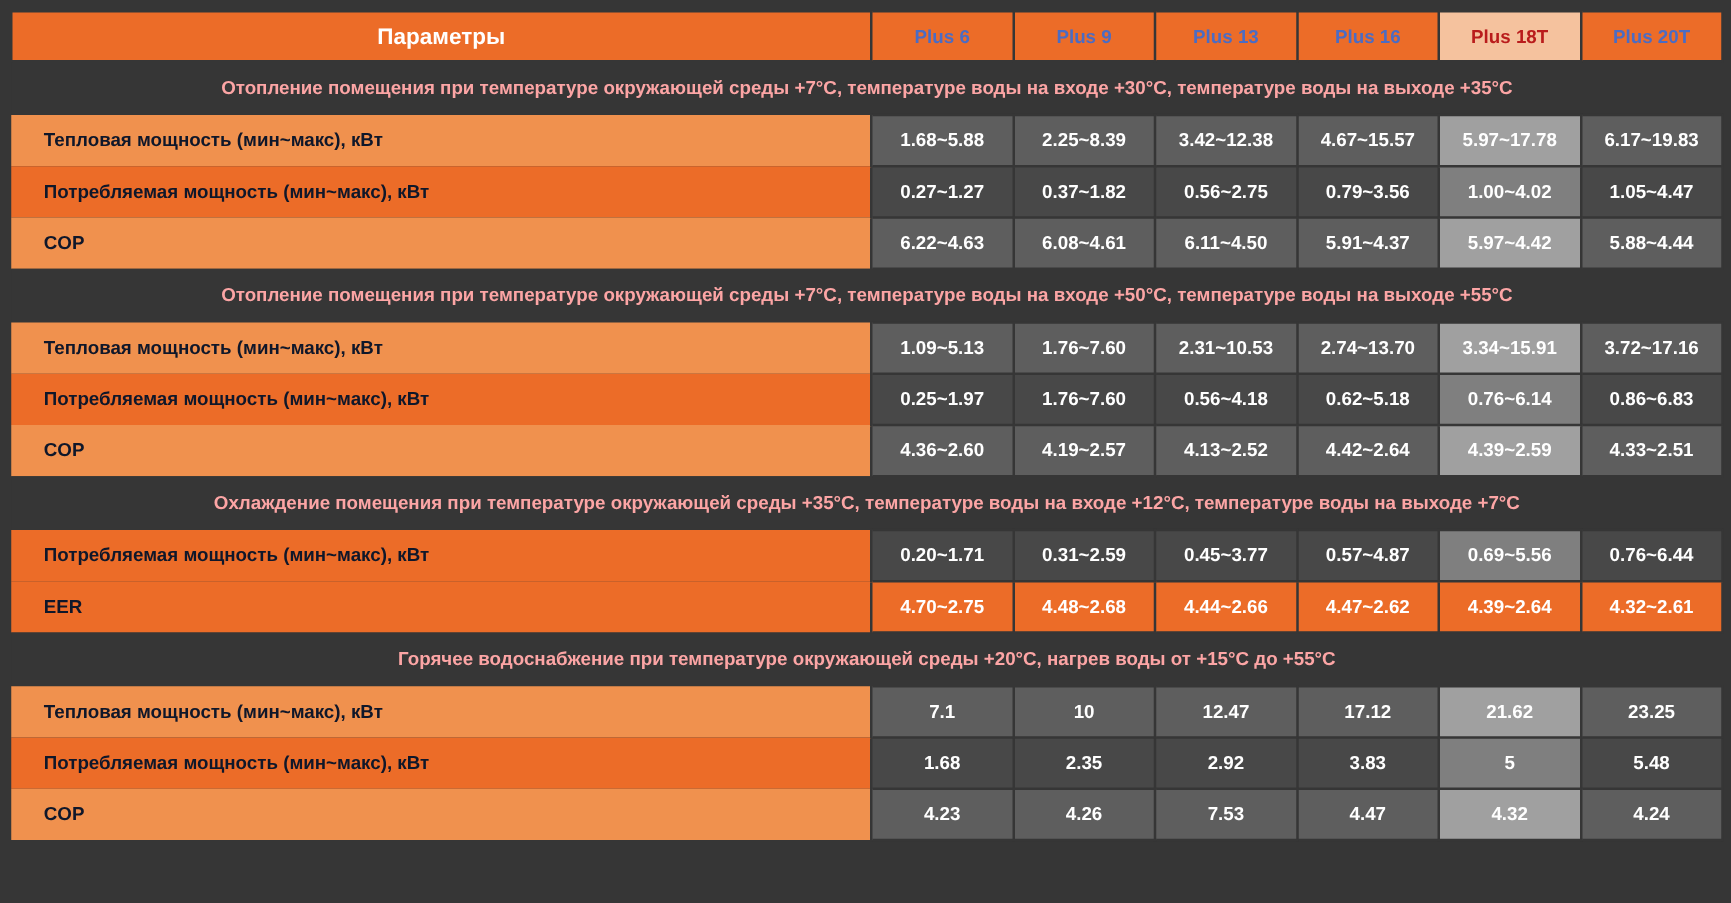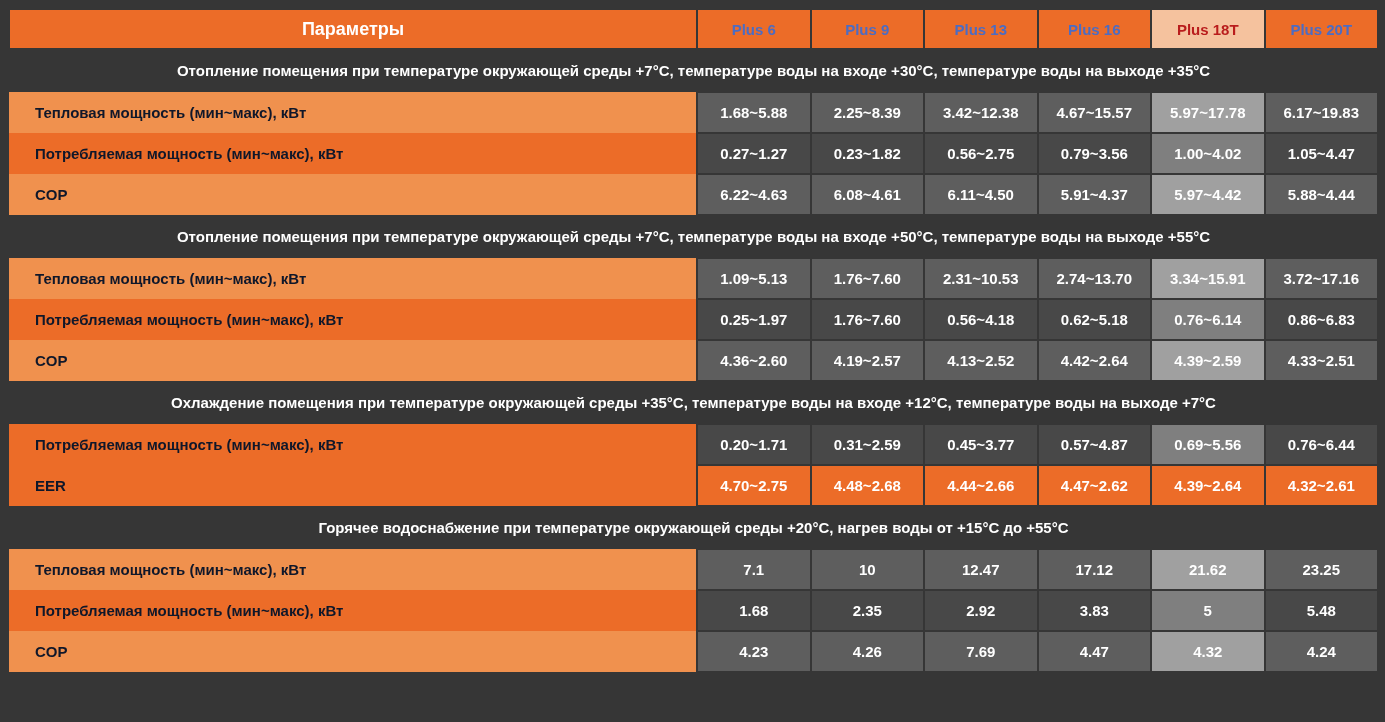--- a/index.html
+++ b/index.html
@@ -33,21 +33,21 @@
   }
   th.param { color: #ffffff; font-size: 18px; }
   th.model { color: #4b6cc4; }
   th.model.hl { background: #f5c29e; color: #b91c1c; text-align: center; }
 
   
   tr.section-row { height: 43px; }
   td.section-title {
     border: 0;
     background: #363636;
-    color: #ffffff;
+    color: #fca5a5;
     font-size: 15px;
     text-align: center;
     vertical-align: middle;
     padding: 0;
   }
 
   
   tr.data-row { height: 41px; }
   td.label {
     border: 0;
@@ -109,21 +109,21 @@
         <td class="data">1.68~5.88</td>
         <td class="data">2.25~8.39</td>
         <td class="data">3.42~12.38</td>
         <td class="data">4.67~15.57</td>
         <td class="data hl">5.97~17.78</td>
         <td class="data">6.17~19.83</td>
       </tr>
       <tr class="data-row v-dark">
         <td class="label">Потребляемая мощность (мин~макс), кВт</td>
         <td class="data">0.27~1.27</td>
-        <td class="data">0.23~1.82</td>
+        <td class="data">0.37~1.82</td>
         <td class="data">0.56~2.75</td>
         <td class="data">0.79~3.56</td>
         <td class="data hl">1.00~4.02</td>
         <td class="data">1.05~4.47</td>
       </tr>
       <tr class="data-row v-light">
         <td class="label">COP</td>
         <td class="data">6.22~4.63</td>
         <td class="data">6.08~4.61</td>
         <td class="data">6.11~4.50</td>
@@ -200,19 +200,19 @@
         <td class="data">2.35</td>
         <td class="data">2.92</td>
         <td class="data">3.83</td>
         <td class="data hl">5</td>
         <td class="data">5.48</td>
       </tr>
       <tr class="data-row v-light">
         <td class="label">COP</td>
         <td class="data">4.23</td>
         <td class="data">4.26</td>
-        <td class="data">7.69</td>
+        <td class="data">7.53</td>
         <td class="data">4.47</td>
         <td class="data hl">4.32</td>
         <td class="data">4.24</td>
       </tr>
     </tbody>
 </table>
 
 </body></html>

